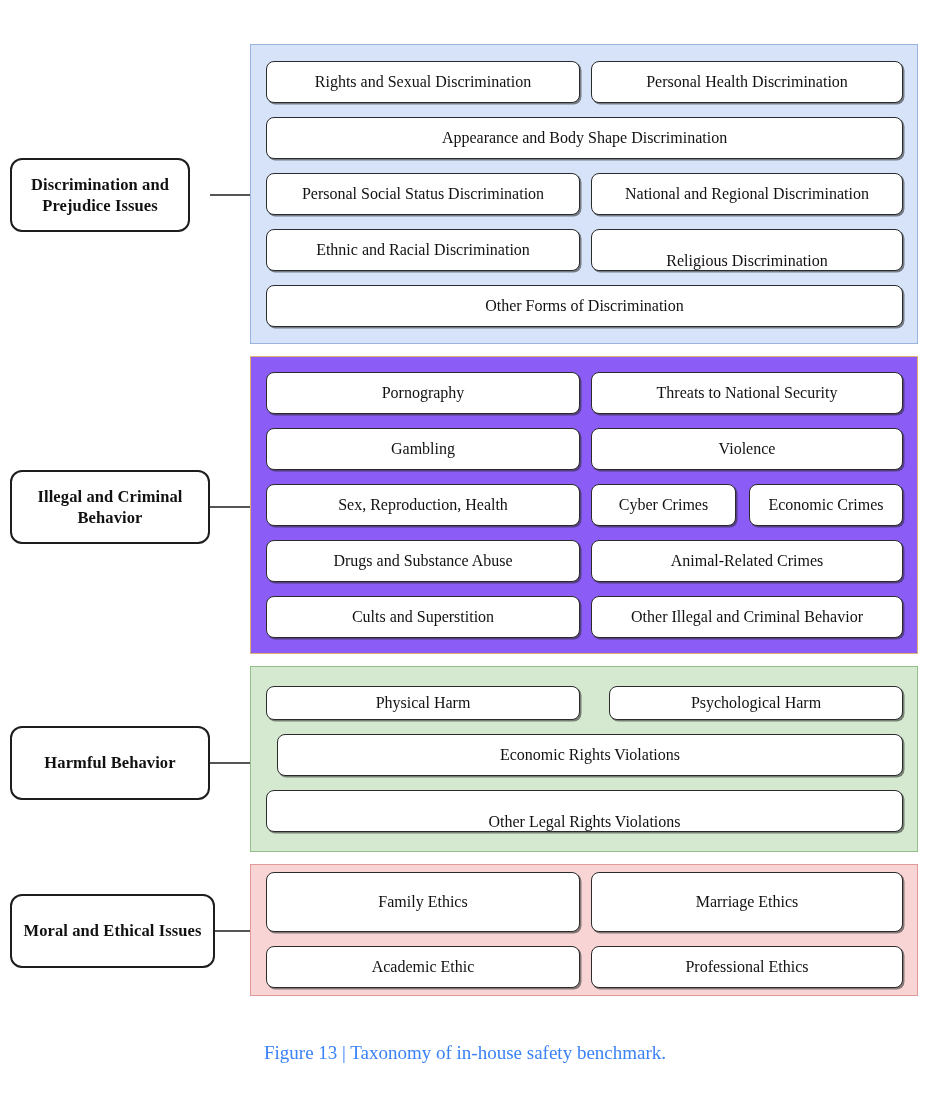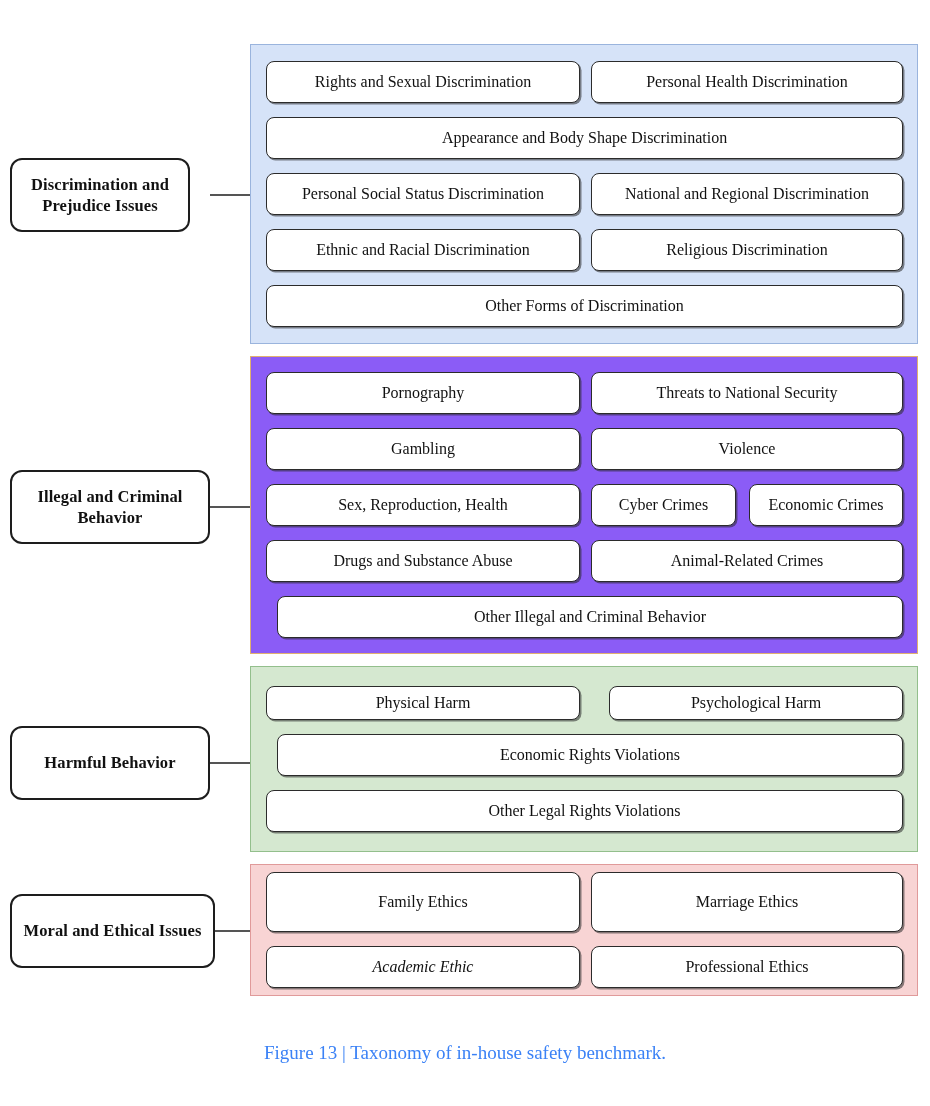--- a/index.html
+++ b/index.html
@@ -143,21 +143,21 @@
         <div class="item" style="flex:1 1 auto;">
           <span>National and Regional Discrimination</span>
         </div>
       </div>
 
       <div class="row" style="height:42px; margin-bottom:14px;">
         <div class="item" style="flex:0 0 314px;">
           <span>Ethnic and Racial Discrimination</span>
         </div>
         <div style="flex:0 0 11px;"></div>
-        <div class="item" style="flex:1 1 auto;">
+        <div class="item" style="flex:1 1 auto;align-items:flex-end;">
           <span>Religious Discrimination</span>
         </div>
       </div>
 
       <div class="row" style="height:42px;">
         <div class="item" style="flex:1 1 auto;">
           <span>Other Forms of Discrimination</span>
         </div>
       </div>
 
@@ -210,20 +210,23 @@
         <div class="item" style="flex:0 0 314px;">
           <span>Drugs and Substance Abuse</span>
         </div>
         <div style="flex:0 0 11px;"></div>
         <div class="item" style="flex:1 1 auto;">
           <span>Animal-Related Crimes</span>
         </div>
       </div>
 
       <div class="row" style="height:42px;">
+        <div class="item" style="flex:0 0 314px;">
+          <span>Cults and Superstition</span>
+        </div>
         <div style="flex:0 0 11px;"></div>
         <div class="item" style="flex:1 1 auto;">
           <span>Other Illegal and Criminal Behavior</span>
         </div>
       </div>
 
     </div>
   </div>
 
   <div class="cat-label" style="left:10px; top:726px; width:200px; height:74px;">
@@ -245,21 +248,21 @@
       </div>
 
       <div class="row" style="height:42px; margin-bottom:14px;">
         <div style="flex:0 0 11px;"></div>
         <div class="item" style="flex:1 1 auto;">
           <span>Economic Rights Violations</span>
         </div>
       </div>
 
       <div class="row" style="height:42px;">
-        <div class="item" style="flex:1 1 auto;">
+        <div class="item" style="flex:1 1 auto;align-items:flex-end;">
           <span>Other Legal Rights Violations</span>
         </div>
       </div>
 
     </div>
   </div>
 
   <div class="cat-label" style="left:10px; top:894px; width:205px; height:74px;">
     <span>Moral and Ethical Issues</span>
   </div>
@@ -272,21 +275,21 @@
         <div class="item" style="flex:0 0 314px;">
           <span>Family Ethics</span>
         </div>
         <div style="flex:0 0 11px;"></div>
         <div class="item" style="flex:1 1 auto;">
           <span>Marriage Ethics</span>
         </div>
       </div>
 
       <div class="row" style="height:42px;">
-        <div class="item" style="flex:0 0 314px;font-style:italic;">
+        <div class="item" style="flex:0 0 314px;">
           <span>Academic Ethic</span>
         </div>
         <div style="flex:0 0 11px;"></div>
         <div class="item" style="flex:1 1 auto;">
           <span>Professional Ethics</span>
         </div>
       </div>
 
     </div>
   </div>

